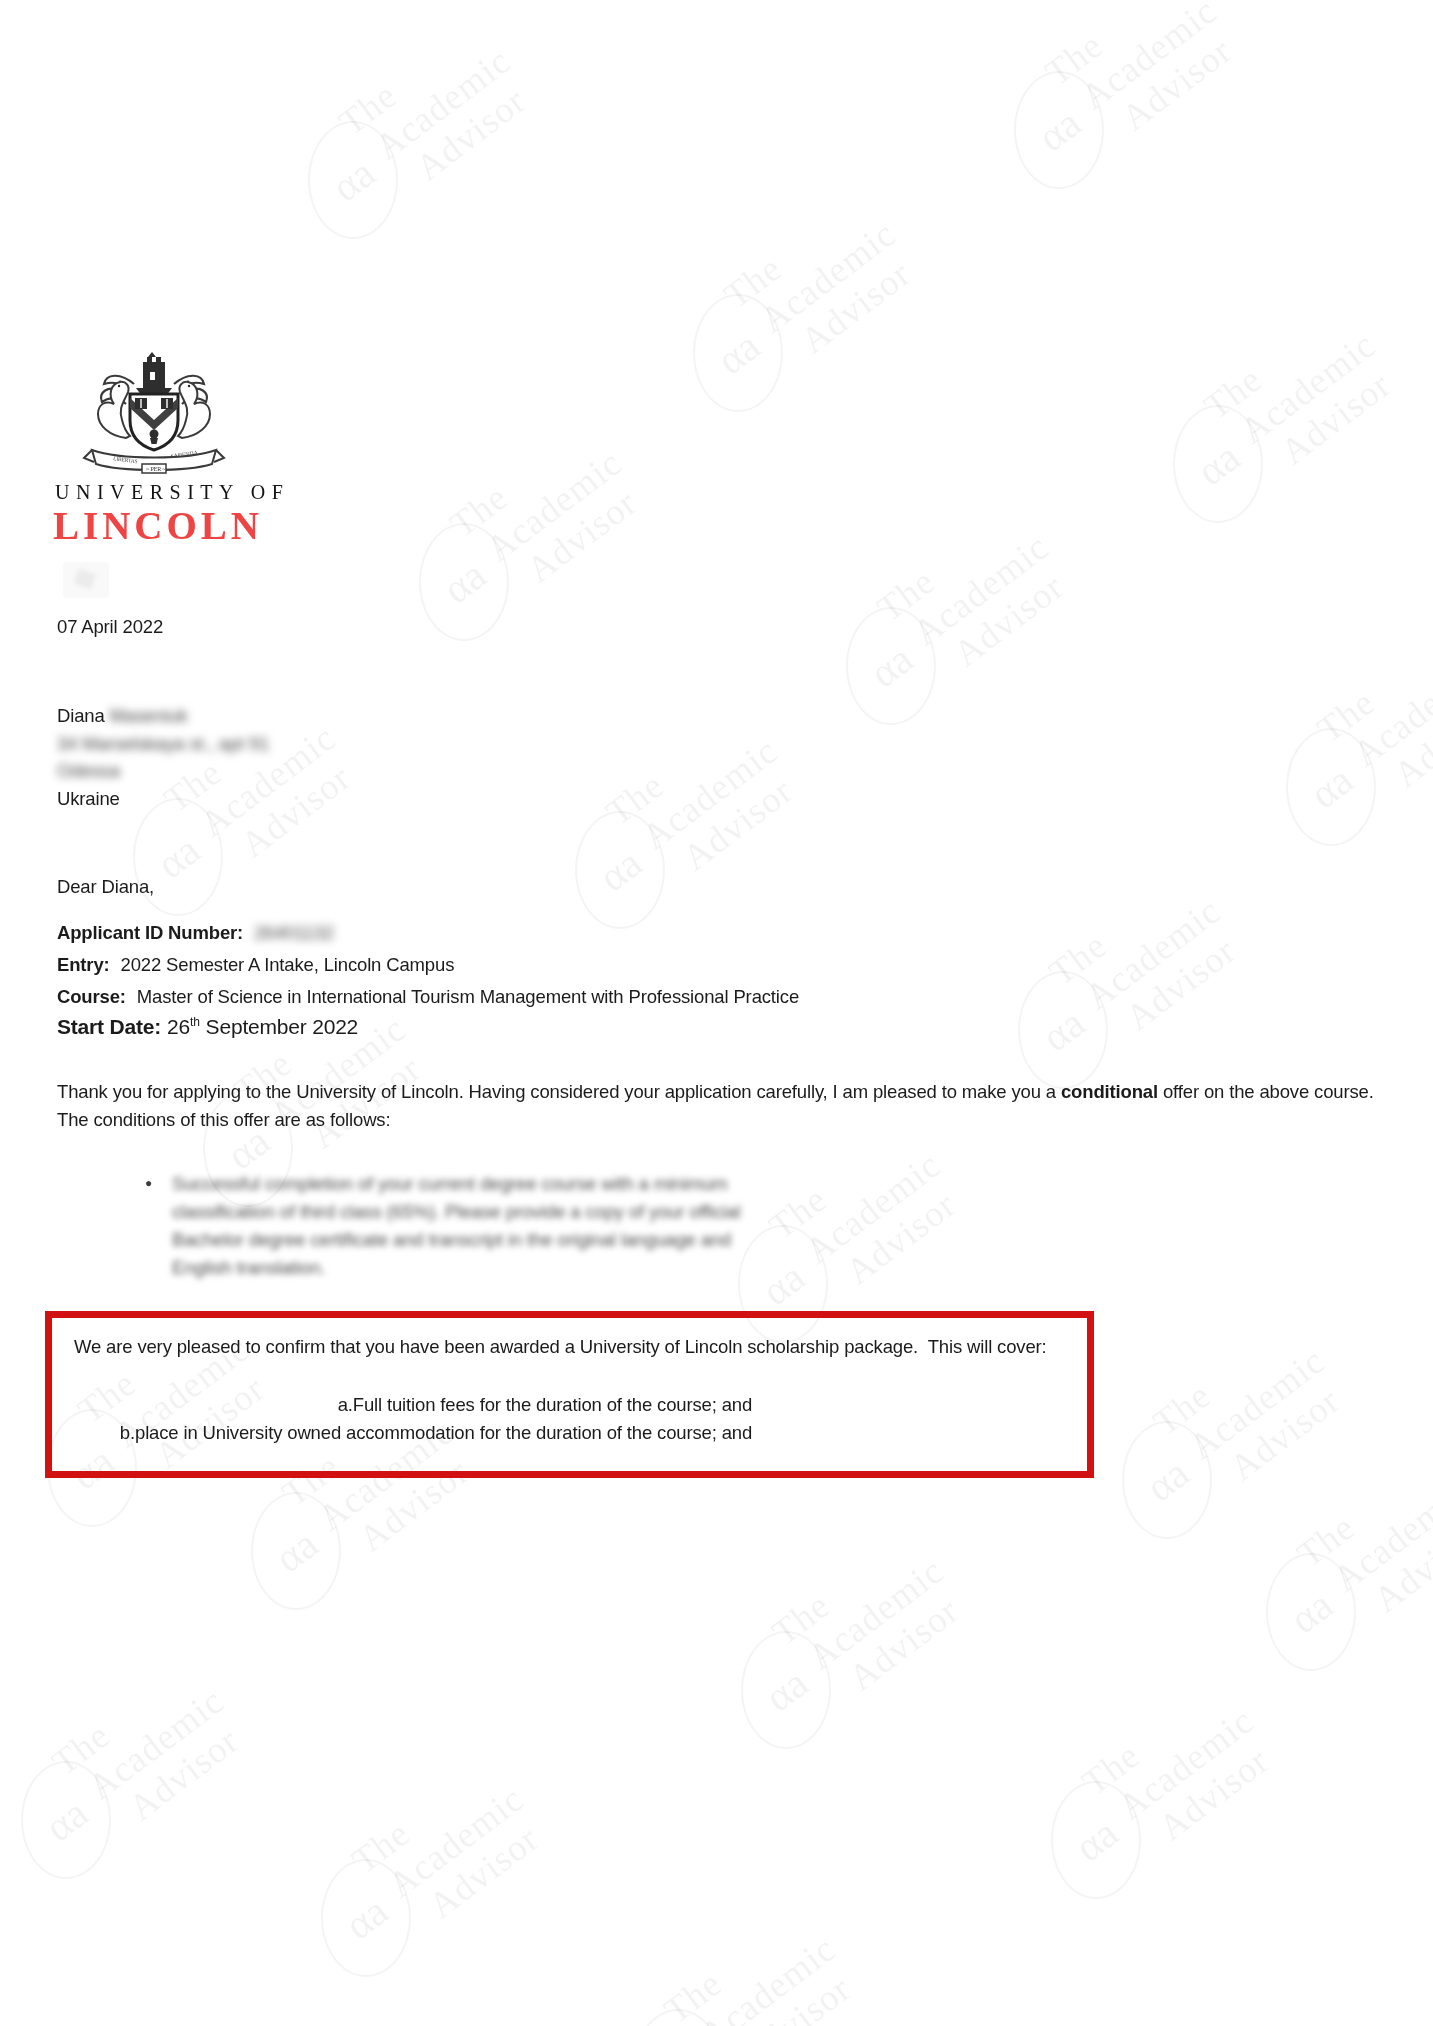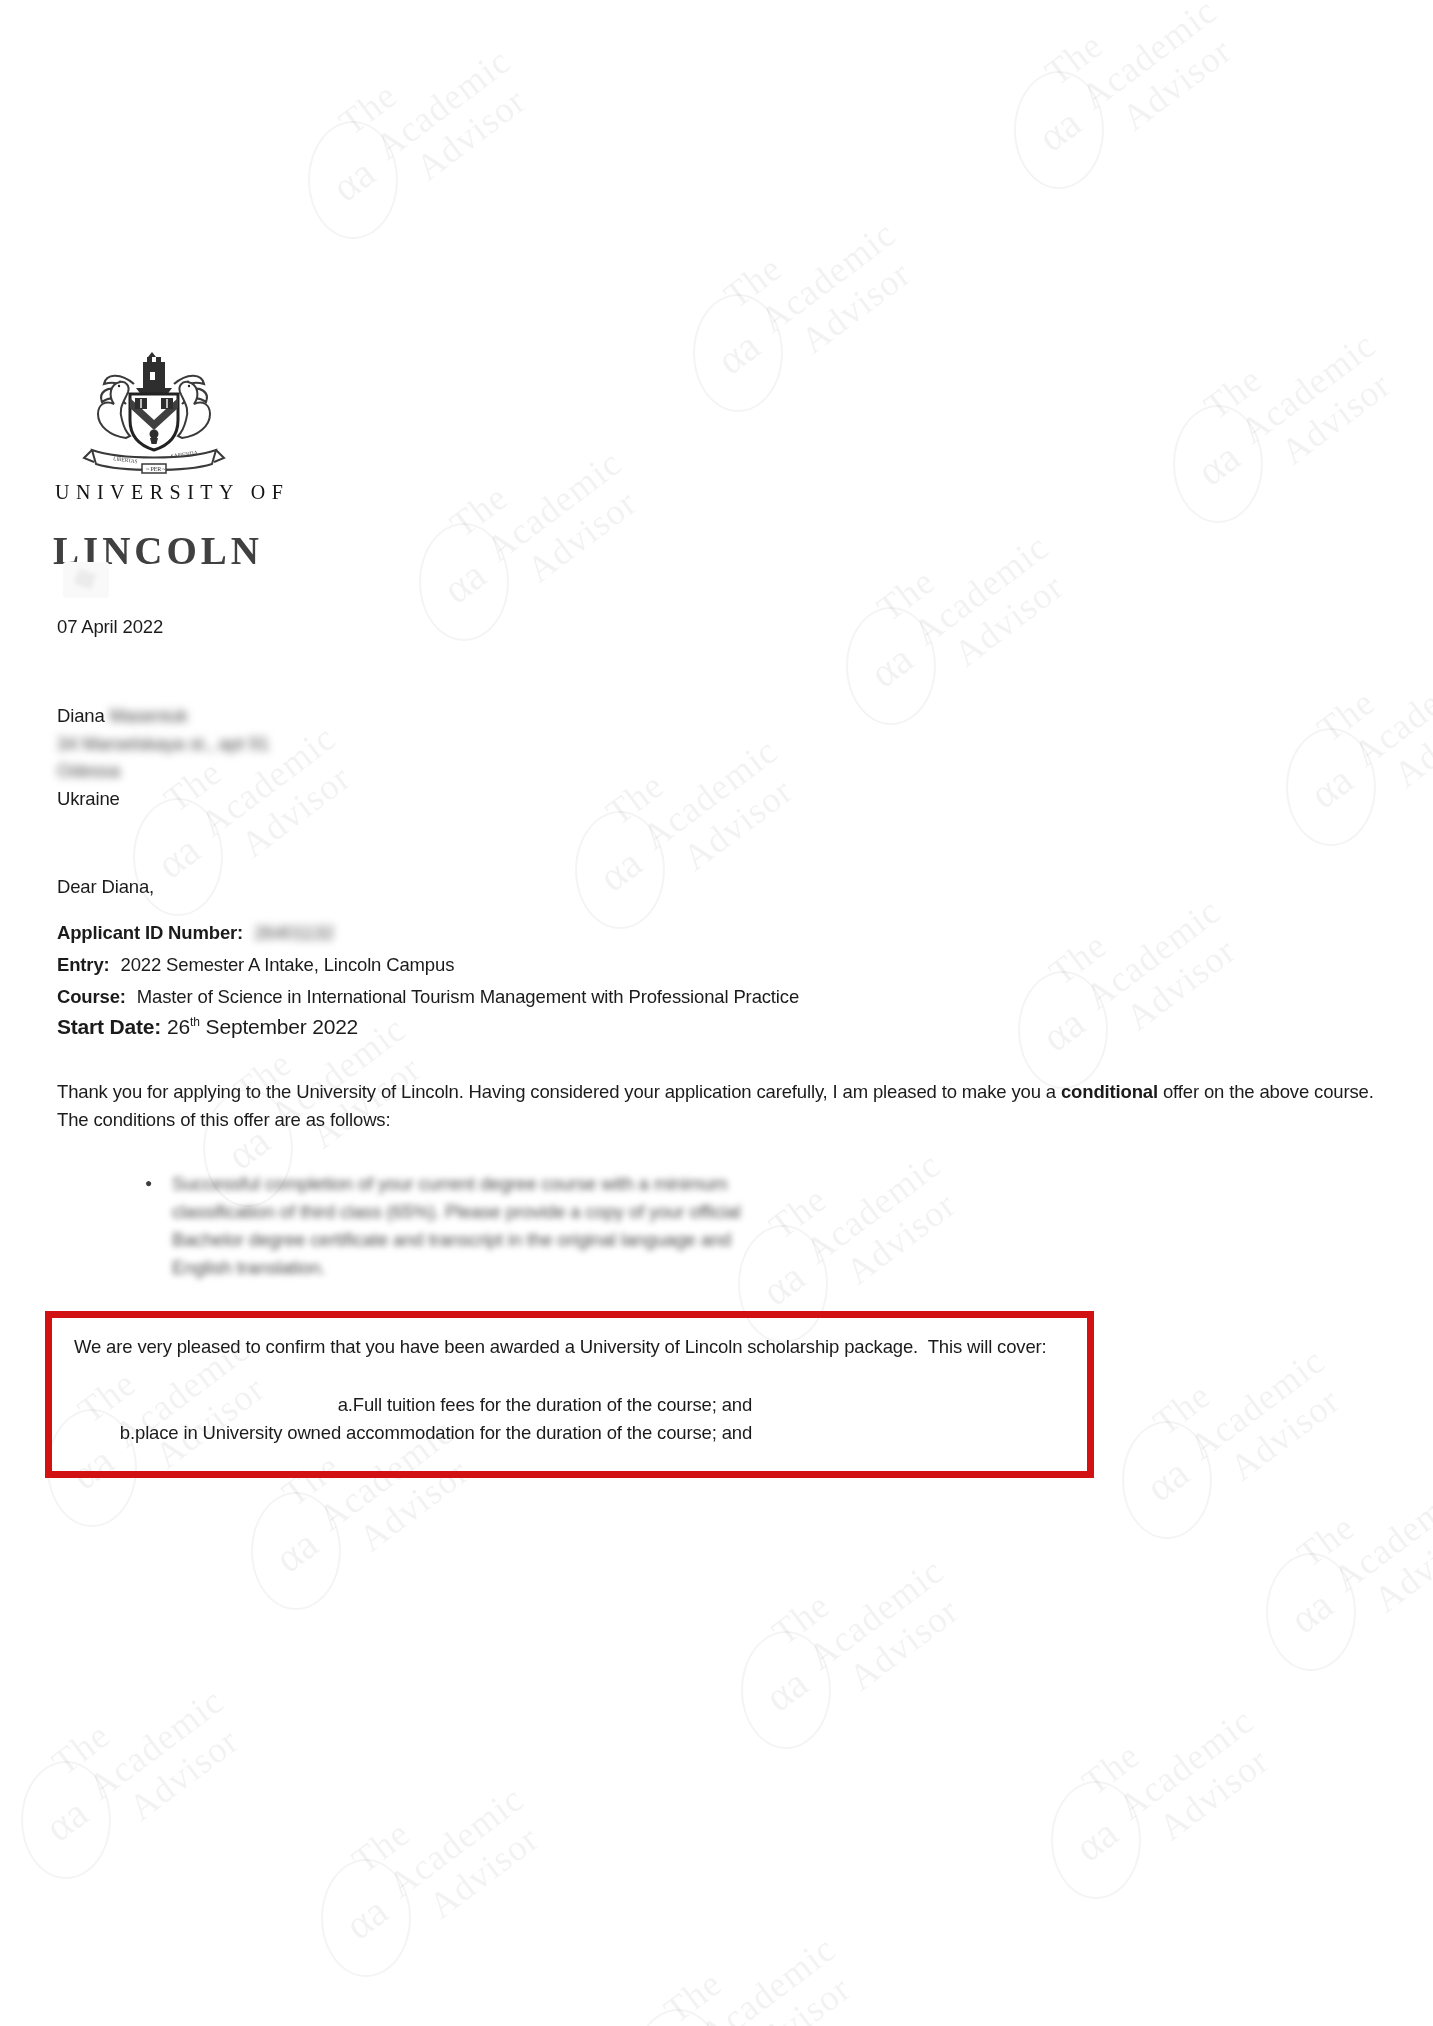--- a/index.html
+++ b/index.html
@@ -43,21 +43,21 @@
   
   .crest{left:68px;top:350px;}
   .uni1{
     left:55px;top:481px;
     font-family:"Liberation Serif",serif;font-size:20px;
     letter-spacing:6.5px;color:#141414;font-weight:400;
   }
   .uni2{
     left:53px;top:503px;
     font-family:"Liberation Serif",serif;font-size:39px;
-    letter-spacing:4px;color:#404040;font-weight:700;margin-top:25px;
+    letter-spacing:4px;color:#ef4444;font-weight:700;
   }
   .stamp{
     left:63px;top:562px;width:46px;height:36px;
     background:#f9f9f9;border-radius:3px;overflow:hidden;
   }
   .stamp-smudge{
     position:absolute;left:13px;top:9px;width:18px;height:16px;
     background:#ebebeb;filter:blur(2px);transform:rotate(20deg);
   }
 

